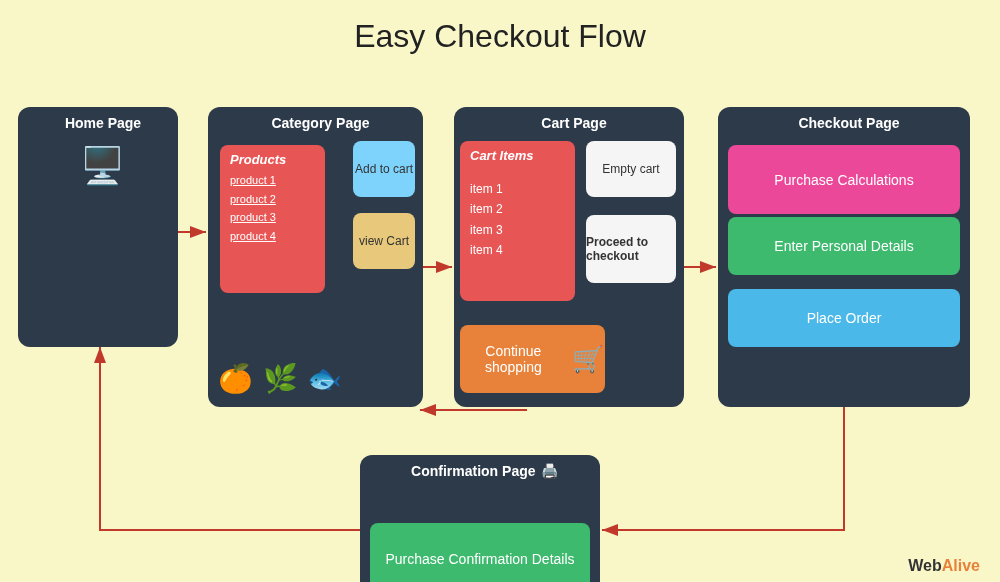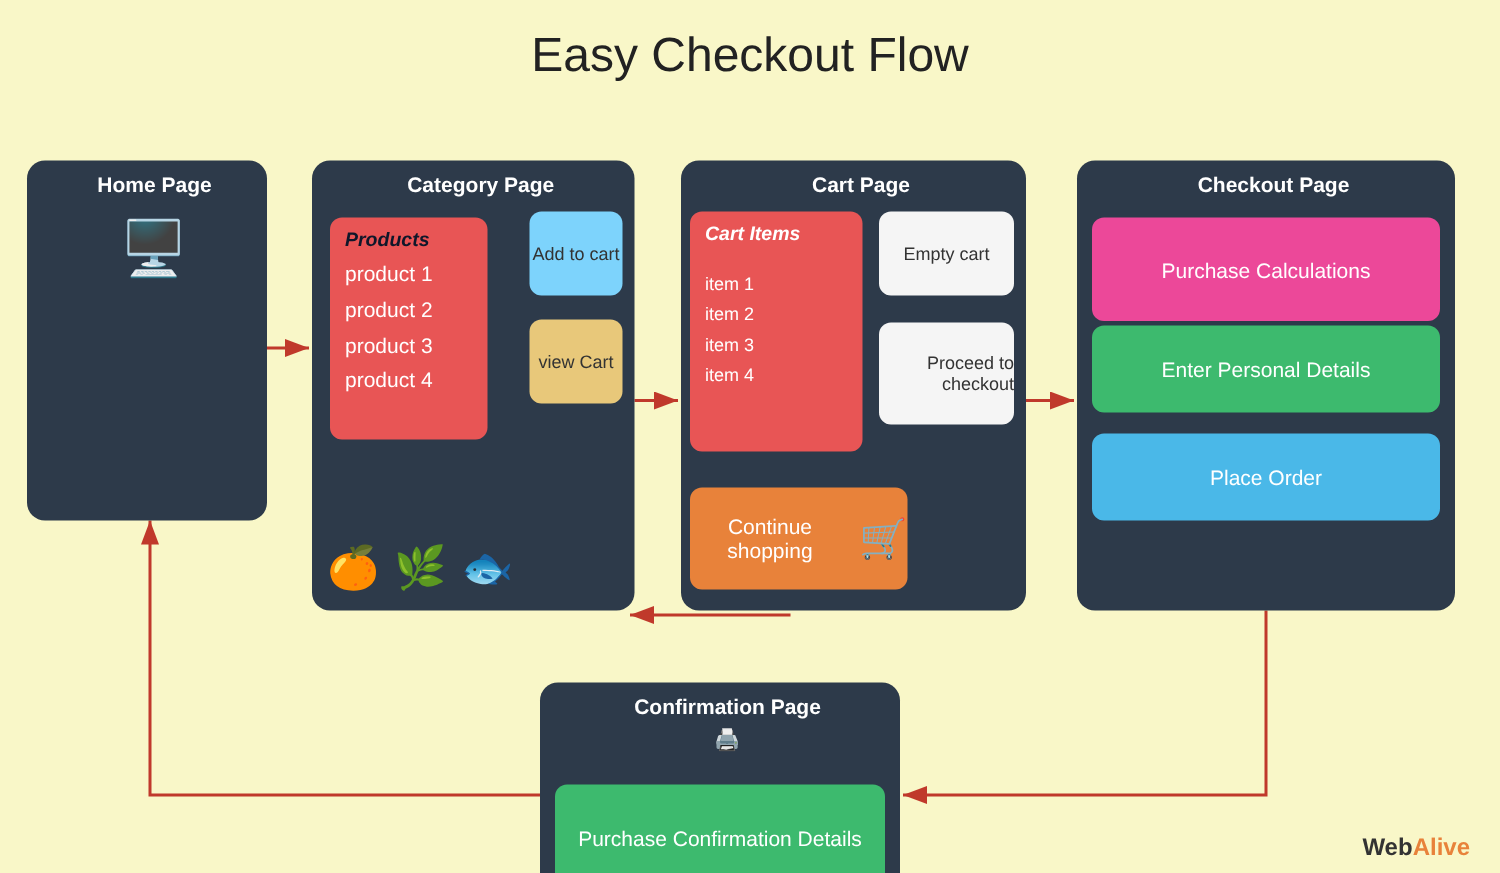--- a/index.html
+++ b/index.html
@@ -96,28 +96,29 @@
       top: 34px;
       left: 6px;
       width: 105px;
       height: 148px;
     }
 
     .cat-products-box .prod-title {
       font-style: italic;
       font-weight: 700;
       font-size: 13px;
-      color: #0f172a;
+      color: #ffffff;
       margin-bottom: 4px;
     }
 
     .cat-products-box .prod-item {
-      font-size: 14px;
+      font-size: 11px;
       color: #fff;
       line-height: 1.7;
+      text-decoration: underline;
     }
 
     .btn-add-cart {
       position: absolute;
       top: 34px;
       right: 8px;
       width: 62px;
       height: 56px;
       background-color: #7dd3fc;
       border-radius: 8px;
@@ -209,23 +210,24 @@
       position: absolute;
       top: 108px;
       right: 8px;
       width: 90px;
       height: 68px;
       background-color: #f5f5f5;
       border-radius: 8px;
       display: flex;
       align-items: center;
       justify-content: center;
-      text-align: right;
+      text-align: left;
       font-size: 12px;
       color: #333;
+      font-weight: bold;
     }
 
     .btn-continue-shopping {
       position: absolute;
       bottom: 14px;
       left: 6px;
       width: 145px;
       height: 68px;
       background-color: #e8823a;
       border-radius: 8px;
@@ -313,21 +315,20 @@
     .confirmation-card .card-title-confirm {
       text-align: center;
       font-size: 14px;
       font-weight: 600;
       padding: 8px 6px 6px;
       color: #fff;
       display: flex;
       align-items: center;
       justify-content: center;
       gap: 6px;
-      flex-direction: column;
     }
 
     .btn-confirmation-details {
       position: absolute;
       bottom: 10px;
       left: 10px;
       right: 10px;
       height: 72px;
       background-color: #3dba6e;
       border-radius: 8px;

